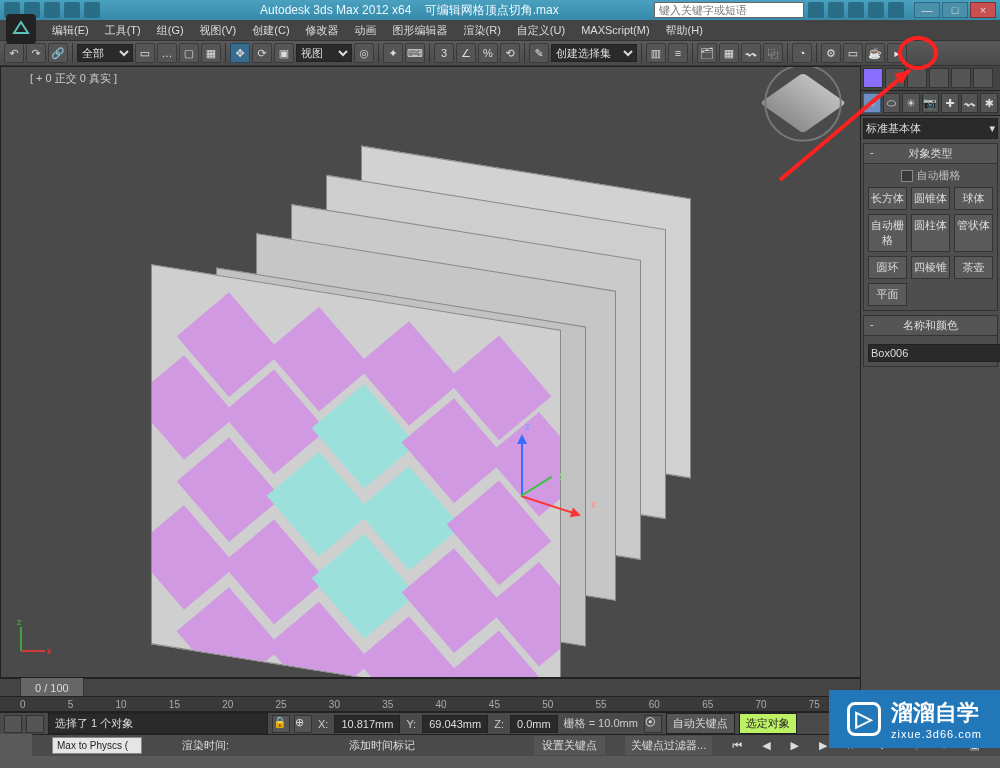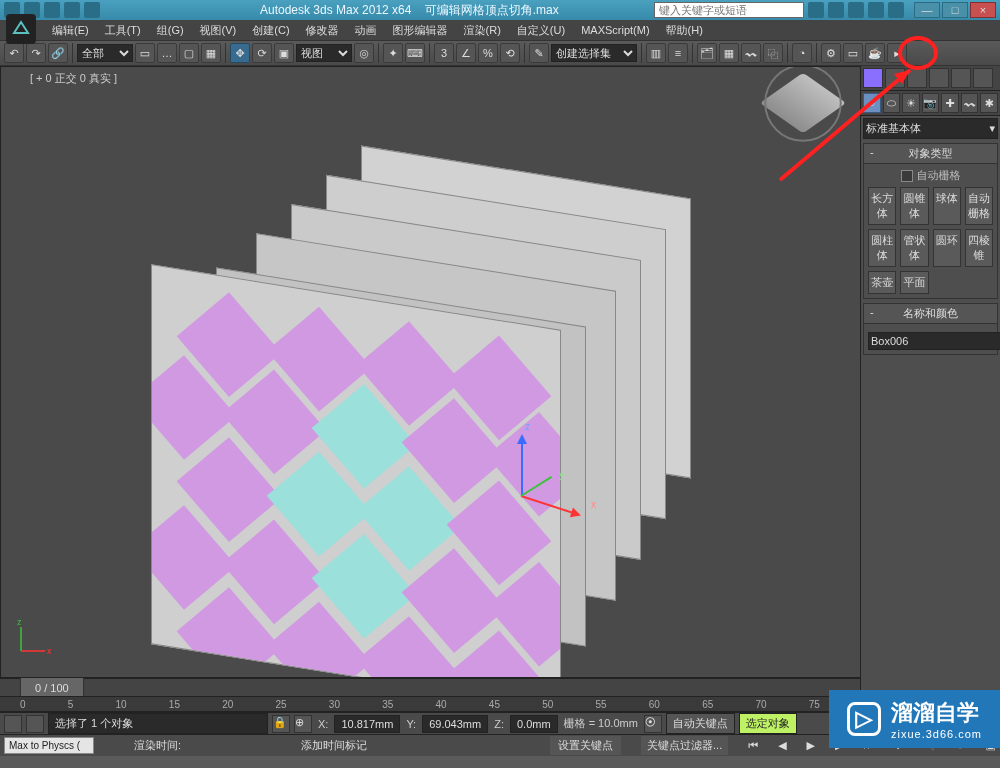--- a/index.html
+++ b/index.html
@@ -109,34 +109,34 @@
 .cmdpanel .tabs2 .t{width:20px;height:20px;background:#555;border:1px solid #333;color:#ddd;display:flex;align-items:center;justify-content:center;}
 .cmdpanel .tabs2 .t.on{background:#6a8fc0;border-color:#3a5a80;}
 .cmdpanel .drop{background:#2a2a2a;color:#ddd;margin:2px;border:1px solid #222;padding:2px;display:flex;justify-content:space-between;align-items:center;}
 .cmdpanel .drop::after{content:"▾";}
 .cmdpanel .rollout{margin:2px;border:1px solid #333;}
 .cmdpanel .rollhead{background:#555;color:#ddd;text-align:center;padding:2px;border-bottom:1px solid #333;position:relative;}
 .cmdpanel .rollhead::before{content:"-";position:absolute;left:6px;color:#ddd;}
 .cmdpanel .rollbody{padding:4px;background:#4e4e4e;}
 .autogrid{display:flex;align-items:center;gap:4px;justify-content:center;color:#bbb;font-size:11px;margin-bottom:4px;}
 .autogrid input{appearance:none;width:12px;height:12px;border:1px solid #888;background:#3a3a3a;}
-.primgrid{display:grid;grid-template-columns:1fr 1fr 1fr 1fr;gap:4px;}
+.primgrid{display:grid;grid-template-columns:1fr 1fr 1fr;gap:4px;}
 .primgrid .btn{background:#5a5a5a;border:1px solid #333;text-align:center;padding:3px 0;font-size:11px;color:#ddd;cursor:pointer;}
 .name-row{display:flex;gap:2px;margin-top:4px;}
 .name-row input{flex:1;background:#2a2a2a;border:1px solid #222;color:#ddd;padding:2px;font-size:11px;}
 
 .timeslider{height:18px;background:#444;border-top:1px solid #222;display:flex;align-items:center;padding:0 20px;}
 .timeslider .handle{background:#666;border:1px solid #333;color:#ddd;padding:16px 14px;font-size:11px;}
 .trackbar{height:16px;background:#3a3a3a;border-top:1px solid #222;border-bottom:1px solid #222;position:relative;}
 .trackbar .ticks{position:absolute;inset:0;display:flex;justify-content:space-between;padding:0 20px;align-items:center;color:#aaa;font-size:10px;}
 .status{height:22px;background:#4a4a4a;border-top:1px solid #222;display:flex;align-items:center;gap:4px;padding:0 4px;}
 .status .seg{background:#2a2a2a;border:1px solid #222;color:#ddd;padding:2px 6px;font-size:11px;display:flex;align-items:center;gap:2px;}
 .status .label{color:#ccc;font-size:11px;padding:0 2px;}
 .status .sbtn{width:18px;height:18px;background:#555;border:1px solid #333;}
-.bottombar{height:22px;background:#4a4a4a;display:flex;align-items:center;gap:20px;padding:0 4px;border-top:1px solid #222;}
+.bottombar{height:22px;background:#4a4a4a;display:flex;align-items:center;gap:20px;padding:0 20px;border-top:1px solid #222;margin-left:32px;}
 .bottombar .field{background:#e5e5e5;color:#222;border:1px solid #888;font-size:10px;padding:2px 4px;width:90px;}
 
 .annot-arrow{position:absolute;pointer-events:none;}
 .annot-circle{position:absolute;border:4px solid #ff2020;border-radius:50%;pointer-events:none;}
 
 .watermark{
   position:absolute; right:0; bottom:20px;
   background:#2277b8; color:#fff;
   padding:8px 18px;
   display:flex;align-items:center;gap:10px;

